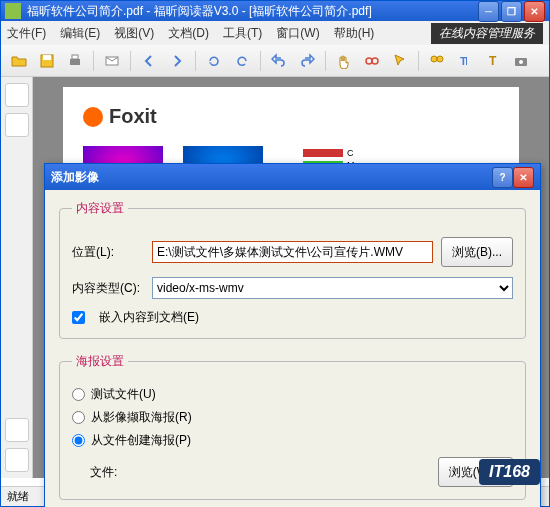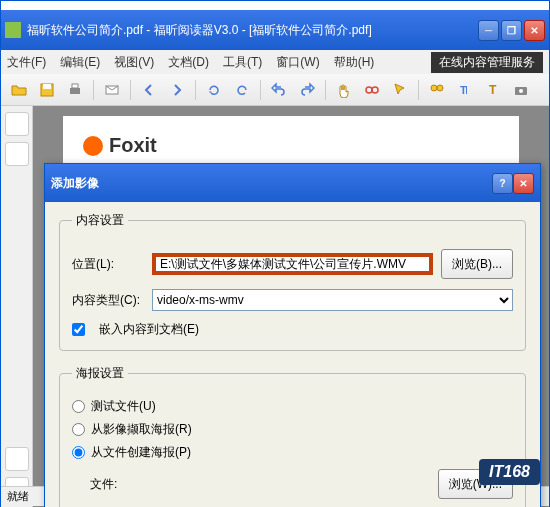--- a/index.html
+++ b/index.html
@@ -1,30 +1,30 @@
 <!DOCTYPE html>
 <html><head>
 <meta charset="utf-8">
 <style>
 * { box-sizing: border-box; margin: 0; padding: 0; font-family: "Microsoft YaHei", SimSun, Arial, sans-serif; }
 body { background: #888; width: 550px; height: 507px; overflow: hidden; position: relative; }
 
 
 .main-window { position: absolute; top: 0; left: 0; width: 550px; height: 507px; background: #fff; border: 1px solid #0055cc; }
-.main-titlebar { height: 40px; background: linear-gradient(#3a77e8, #1c5ecf); display: flex; align-items: center; padding: 0 4px; color: #fff; font-size: 12px; margin-top: 9px; }
+.main-titlebar { height: 20px; background: linear-gradient(#3a77e8, #1c5ecf); display: flex; align-items: center; padding: 0 4px; color: #fff; font-size: 12px; }
 .main-titlebar .icon { width: 16px; height: 16px; background: #8bc34a; margin-right: 6px; }
 .main-titlebar .title { flex: 1; white-space: nowrap; overflow: hidden; }
 .win-controls { display: flex; gap: 2px; }
 .win-btn { width: 21px; height: 21px; background: linear-gradient(#7ea8f0, #4a7cd8); border: 1px solid #1a4fa8; border-radius: 3px; display: flex; align-items: center; justify-content: center; color: #fff; font-size: 10px; font-weight: bold; cursor: pointer; }
 .win-btn.close { background: linear-gradient(#f08a7e, #d84a3a); border-color: #a81a0f; }
 
 
 .menubar { height: 24px; background: #f0f0f0; display: flex; align-items: center; padding: 0 6px; font-size: 12px; gap: 14px; color: #333; }
 .menubar span { cursor: pointer; }
-.menubar .banner { margin-left: auto; background: #333; color: #fff; padding: 2px 8px; font-size: 12px; }
+.menubar .banner { margin-left: auto; background: #333; color: #fff; padding: 2px 8px; font-size: 12px; font-style: italic; }
 
 
 .toolbar { height: 32px; background: linear-gradient(#f8f8f8, #e8e8e8); border-bottom: 1px solid #ccc; display: flex; align-items: center; padding: 0 6px; gap: 4px; }
 .tb-btn { width: 24px; height: 24px; display: flex; align-items: center; justify-content: center; cursor: pointer; border-radius: 2px; }
 .tb-btn svg { width: 16px; height: 16px; }
 .tb-sep { width: 1px; height: 20px; background: #ccc; margin: 0 2px; }
 
 
 .content-area { position: relative; height: calc(100% - 28px - 24px - 32px - 20px); background: #e8e8e8; display: flex; }
 .left-panel { width: 32px; background: #f0f0f0; border-right: 1px solid #ccc; padding: 6px 4px; display: flex; flex-direction: column; gap: 6px; }
@@ -43,29 +43,29 @@
 .color-bars .bar { width: 40px; height: 8px; }
 
 
 .statusbar { position: absolute; bottom: 0; left: 0; right: 0; height: 20px; background: #f0f0f0; border-top: 1px solid #ccc; font-size: 11px; padding: 2px 6px; display: flex; align-items: center; }
 
 
 .watermark { position: absolute; bottom: 22px; right: 10px; background: #1a3a6a; color: #fff; font-size: 16px; font-weight: bold; padding: 4px 10px; border-radius: 4px; z-index: 1000; font-style: italic; }
 
 
 .dialog { position: absolute; top: 163px; left: 44px; width: 497px; background: #f2f1e8; border: 1px solid #0055cc; box-shadow: 2px 2px 8px rgba(0,0,0,0.3); z-index: 500; }
-.dlg-titlebar { height: 38px; background: linear-gradient(#3a77e8, #1c5ecf); display: flex; align-items: center; padding: 0 6px; color: #fff; font-size: 12px; font-weight: bold; }
+.dlg-titlebar { height: 26px; background: linear-gradient(#3a77e8, #1c5ecf); display: flex; align-items: center; padding: 0 6px; color: #fff; font-size: 12px; font-weight: bold; }
 .dlg-titlebar .title { flex: 1; }
 .dlg-body { padding: 10px 14px 14px; }
 
 fieldset { border: 1px solid #bbb; border-radius: 4px; padding: 10px 12px 12px; margin-bottom: 14px; }
-legend { color: #000000; font-size: 12px; padding: 0 4px; }
+legend { color: #be185d; font-size: 12px; padding: 0 4px; }
 .form-row { display: flex; align-items: center; gap: 8px; margin: 10px 0; font-size: 12px; }
 .form-row label { width: 72px; text-align: left; }
-.form-row input[type=text] { flex: 1; height: 22px; border: 4px solid #c2410c; padding: 0 4px; font-size: 12px; }
+.form-row input[type=text] { flex: 1; height: 22px; border: 1px solid #c2410c; padding: 0 4px; font-size: 12px; }
 .form-row select { flex: 1; height: 22px; border: 1px solid #7f9db9; font-size: 12px; background: #fff; }
 .btn { height: 30px; padding: 0 10px; font-size: 12px; background: linear-gradient(#fff, #e8e8e8); border: 1px solid #888; border-radius: 3px; cursor: pointer; white-space: nowrap; }
 .checkbox-row { display: flex; align-items: center; gap: 14px; font-size: 12px; margin-top: 8px; }
 .radio-row { display: flex; align-items: center; gap: 6px; font-size: 12px; margin: 6px 0; }
 .file-row { display: flex; align-items: center; gap: 8px; font-size: 12px; margin-top: 8px; padding-left: 18px; }
 .file-row .spacer { flex: 1; }
 
 .dlg-buttons { display: flex; justify-content: flex-end; gap: 30px; padding-right: 30px; margin-top: 6px; }
 .dlg-buttons .btn { width: 72px; height: 24px; }
 </style>

